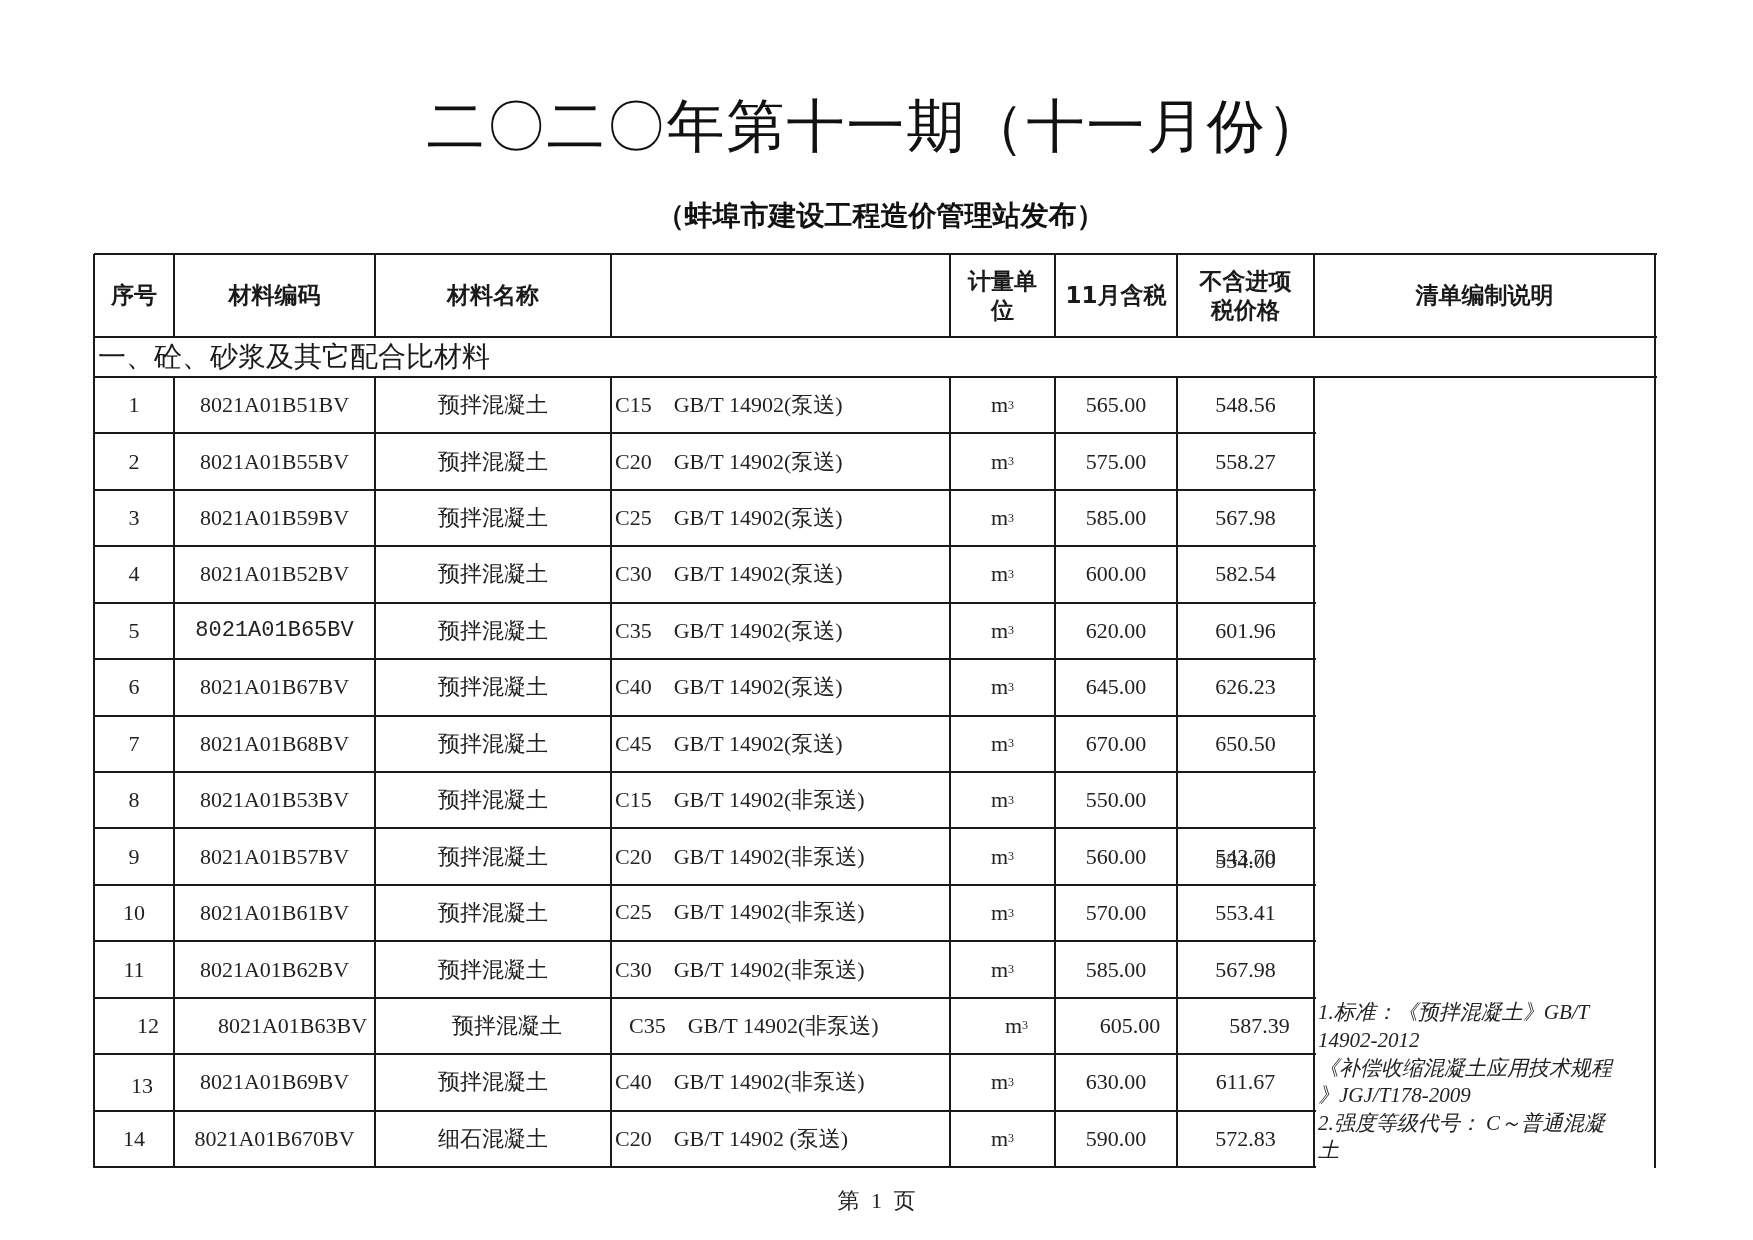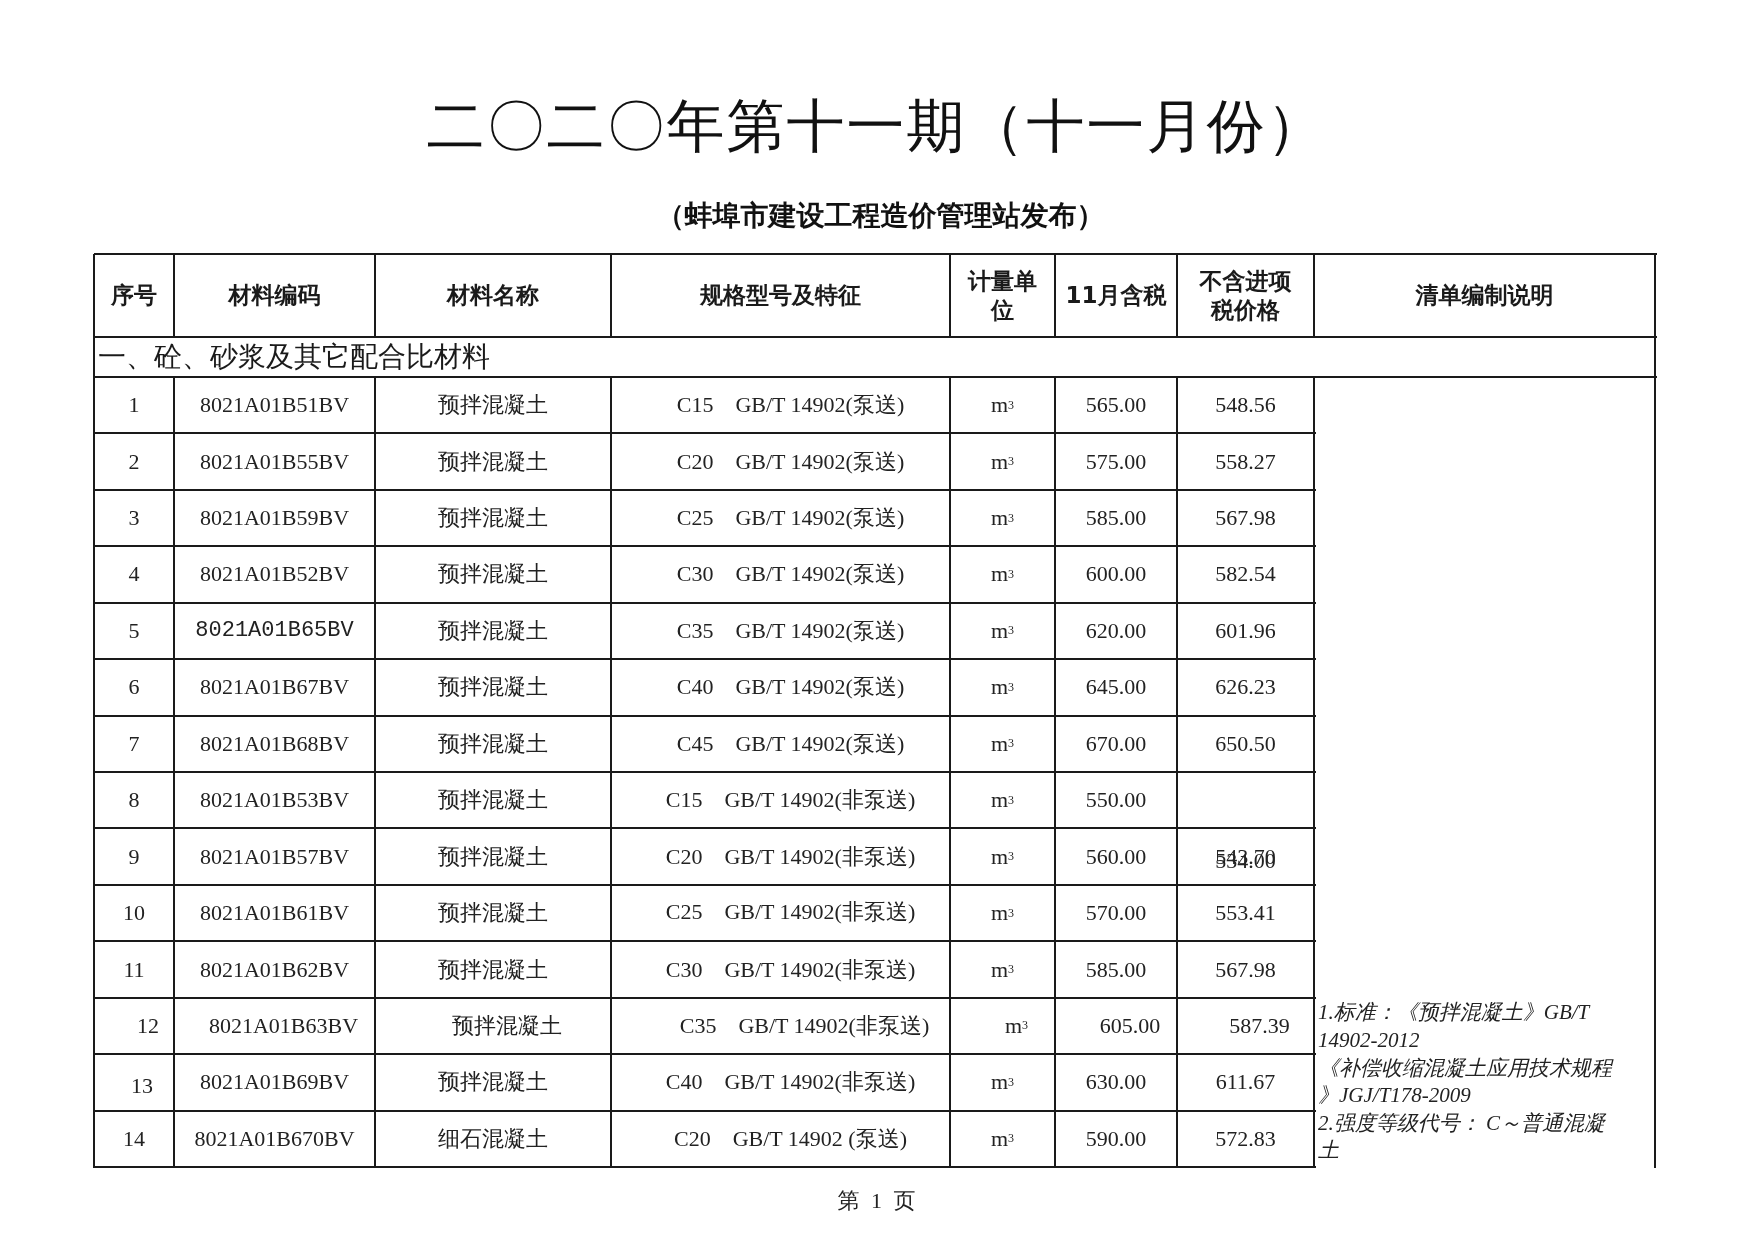--- a/index.html
+++ b/index.html
@@ -25,21 +25,21 @@
     font-family: "DejaVu Sans", "Liberation Sans", sans-serif; font-weight: bold;
     font-size: 23px; line-height: 29px; color: #1a1a1a; white-space: normal;
   }
   .section-cell {
     position: absolute; font-family: "DejaVu Serif", "Liberation Serif", serif;
     font-size: 28px; line-height: 38px; color: #1a1a1a; white-space: nowrap;
   }
   .body-cell {
     font-family: "Liberation Serif", "DejaVu Serif", serif; font-size: 22px; color: #222;
   }
-  .body-cell.left { justify-content: center; padding-left: 20px; }
+  .body-cell.left { justify-content: flex-start; padding-left: 4px; }
   .notes {
     position: absolute; font-family: "Liberation Serif", "DejaVu Serif", serif;
     font-size: 21px; line-height: 27.6px; color: #222; white-space: nowrap;
   }
   .notes div { height: 27.6px; }
   sup { font-size: 12px; vertical-align: 9px; }
   .footer {
     position: absolute; left: 0; width: 1753px; top: 1186px; height: 30px;
     text-align: center; font-family: "Liberation Serif", "DejaVu Serif", serif;
     font-size: 22px; line-height: 30px; color: #222; word-spacing: 6px;
@@ -54,23 +54,20 @@
 <div class="grid" id="grid">
     <div class="cell hdr" style="left: 0px; top: 0px; width: 80px; height: 83px;">
       <span>序号</span>
     </div>
     <div class="cell hdr" style="left: 80px; top: 0px; width: 201px; height: 83px;">
       <span>材料编码</span>
     </div>
     <div class="cell hdr" style="left: 281px; top: 0px; width: 236px; height: 83px;">
       <span>材料名称</span>
     </div>
-    <div class="cell hdr" style="left: 517px; top: 0px; width: 339px; height: 83px;">
-      <span>规格型号及特征</span>
-    </div>
     <div class="cell hdr" style="left: 856px; top: 0px; width: 105px; height: 83px;">
       <span style="display: inline-block; width: 70px; word-break: break-all;">计量单位</span>
     </div>
     <div class="cell hdr" style="left: 961px; top: 0px; width: 122px; height: 83px;">
       <span>11月含税</span>
     </div>
     <div class="cell hdr" style="left: 1083px; top: 0px; width: 137px; height: 83px;">
       <span style="display: inline-block; width: 112px; word-break: break-all;">不含进项税价格</span>
     </div>
     <div class="cell hdr" style="left: 1220px; top: 0px; width: 341px; height: 83px;">
@@ -338,21 +335,21 @@
         <span>585.00</span>
       </div>
       <div class="cell body-cell" style="left: 1083px; top: 0px; width: 137px; height: 56.43px;">
         <span>567.98</span>
       </div>
     </div>
     <div style="position: absolute; left: 0px; top: 743.73px; width: 1220px; height: 56.43px; margin-left: 14px;">
       <div class="cell body-cell" style="left: 0px; top: 0px; width: 80px; height: 56.43px;">
         <span>12</span>
       </div>
-      <div class="cell body-cell" style="left: 75px; top: 0px; width: 201px; height: 56.43px;">
+      <div class="cell body-cell" style="left: 84px; top: 0px; width: 201px; height: 56.43px;">
         <span>8021A01B63BV</span>
       </div>
       <div class="cell body-cell" style="left: 281px; top: 0px; width: 236px; height: 56.43px;">
         <span>预拌混凝土</span>
       </div>
       <div class="cell body-cell left" style="left: 517px; top: 0px; width: 339px; height: 56.43px;">
         <span>C35　GB/T 14902(非泵送)</span>
       </div>
       <div class="cell body-cell" style="left: 856px; top: 0px; width: 105px; height: 56.43px;">
         <span>m</span>

